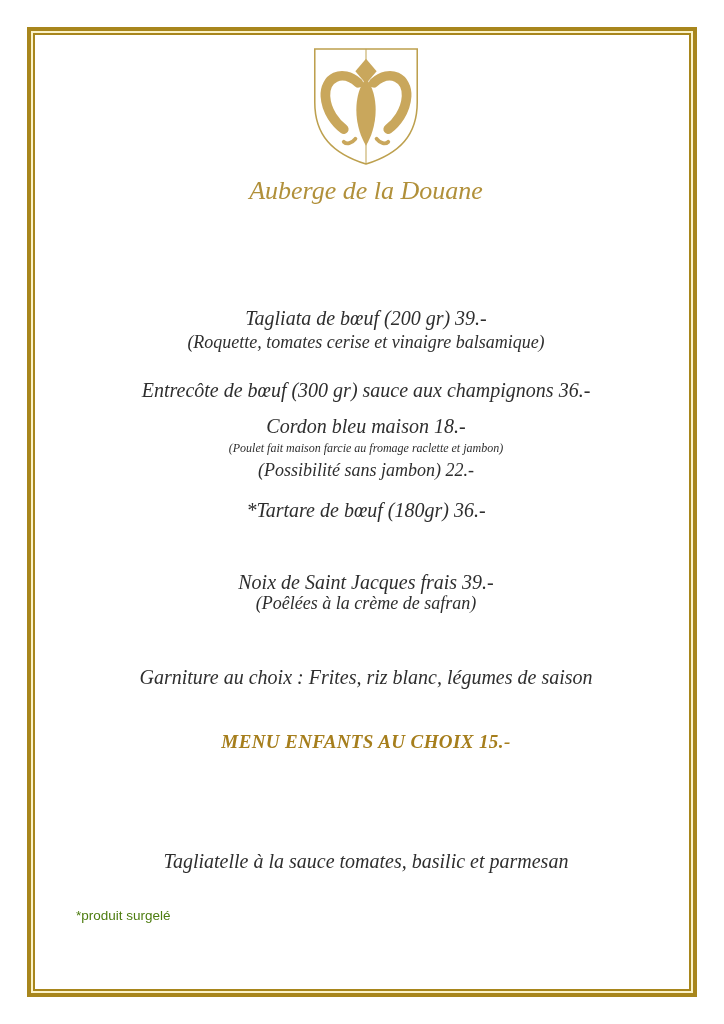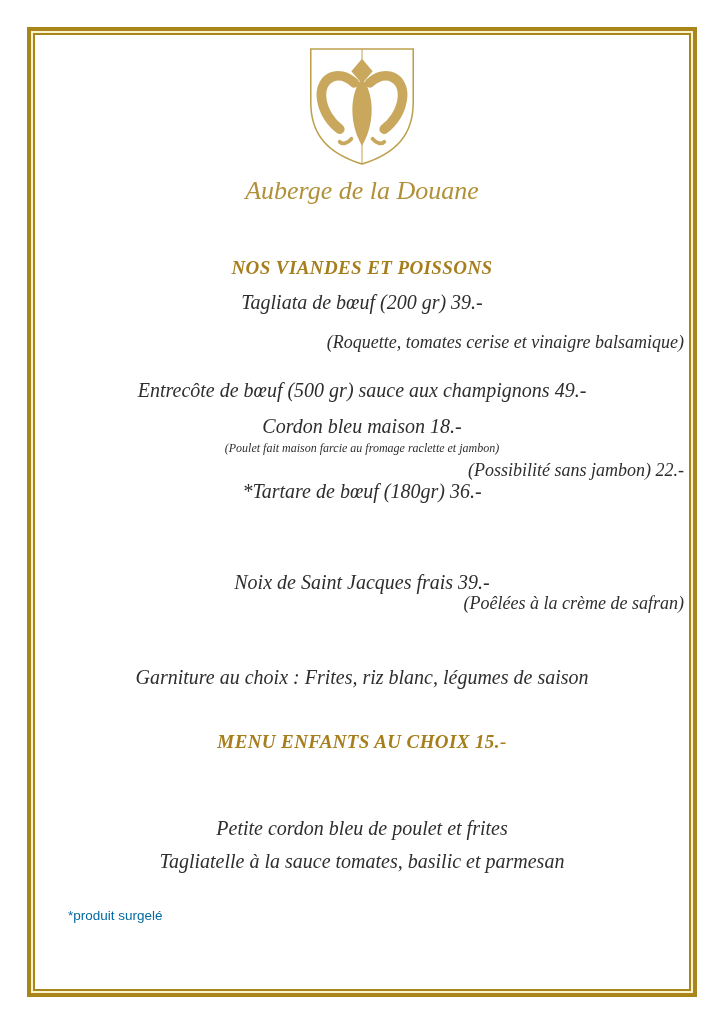--- a/index.html
+++ b/index.html
@@ -23,20 +23,21 @@
     position:absolute;
     inset:2px;
     border:2px solid #a8861c;
     background:#ffffff;
     box-sizing:border-box;
   }
   .content{
     position:absolute;
     inset:0;
     z-index:2;
+    margin-left:8px;
   }
   .crest{
     position:absolute;
     top:44px;
     left:50%;
     transform:translateX(-50%);
   }
   .line{
     position:absolute;
     left:40px;
@@ -59,34 +60,33 @@
     color:#a67e1c;
     letter-spacing:.4px;
   }
   .item{
     font-size:20px;
     line-height:26px;
   }
   .note{
     font-size:18px;
     line-height:23px;
-    text-align:right;
   }
   .note-small{
     font-size:12px;
     line-height:21px;
   }
   .footnote{
     position:absolute;
     left:68px;
     top:908px;
     font-family:"Liberation Sans","DejaVu Sans",sans-serif;
     font-style:normal;
     font-size:13.5px;
-    color:#0369a1;
+    color:#4d7c0f;
   }
 </style>
 </head>
 <body>
 
 <div class="frame">
   <div class="frame-inner"></div>
 </div>
 
 <div class="content">
@@ -97,38 +97,36 @@
     <path d="M60,15 L71,28 L60,41 L49,28 Z" fill="#c9a75c"></path>
     <path d="M60,35 C67,44 70,56 70,68 C70,84 65,97 60,105 C55,97 50,84 50,68 C50,56 53,44 60,35 Z" fill="#c9a75c"></path>
     <path d="M52,40 C35,25 17,35 18,54 C19,70 29,82 37,88" fill="none" stroke="#c9a75c" stroke-width="10" stroke-linecap="round"></path>
     <path d="M68,40 C85,25 103,35 102,54 C101,70 91,82 83,88" fill="none" stroke="#c9a75c" stroke-width="10" stroke-linecap="round"></path>
     <path d="M49,98 C45,103 40,104 37,101" fill="none" stroke="#c9a75c" stroke-width="4" stroke-linecap="round"></path>
     <path d="M71,98 C75,103 80,104 83,101" fill="none" stroke="#c9a75c" stroke-width="4" stroke-linecap="round"></path>
   </svg>
 
   <div class="line restaurant-name">Auberge de la Douane</div>
 
-  <div class="line section-title" style="top:256px">NOS VIANDES ET POISSONS</div>
 
-  <div class="line item" style="top:289px">Tagliata de bœuf (200 gr) 39.-</div>
+  <div class="line item" style="top:305px">Tagliata de bœuf (200 gr) 39.-</div>
   <div class="line note" style="top:331px">(Roquette, tomates cerise et vinaigre balsamique)</div>
 
-  <div class="line item" style="top:377px">Entrecôte de bœuf (500 gr) sauce aux champignons 49.-</div>
+  <div class="line item" style="top:377px">Entrecôte de bœuf (300 gr) sauce aux champignons 36.-</div>
 
   <div class="line item" style="top:413px">Cordon bleu maison 18.-</div>
   <div class="line note-small" style="top:438px">(Poulet fait maison farcie au fromage raclette et jambon)</div>
   <div class="line note" style="top:459px">(Possibilité sans jambon) 22.-</div>
 
-  <div class="line item" style="top:478px">*Tartare de bœuf (180gr) 36.-</div>
+  <div class="line item" style="top:497px">*Tartare de bœuf (180gr) 36.-</div>
 
   <div class="line item" style="top:569px">Noix de Saint Jacques frais 39.-</div>
   <div class="line note" style="top:592px">(Poêlées à la crème de safran)</div>
 
   <div class="line item" style="top:664px">Garniture au choix : Frites, riz blanc, légumes de saison</div>
 
   <div class="line section-title" style="top:730px">MENU ENFANTS AU CHOIX 15.-</div>
 
-  <div class="line item" style="top:815px">Petite cordon bleu de poulet et frites</div>
   <div class="line item" style="top:848px">Tagliatelle à la sauce tomates, basilic et parmesan</div>
 
   <div class="footnote">*produit surgelé</div>
 
 </div>
 
 </body></html>

